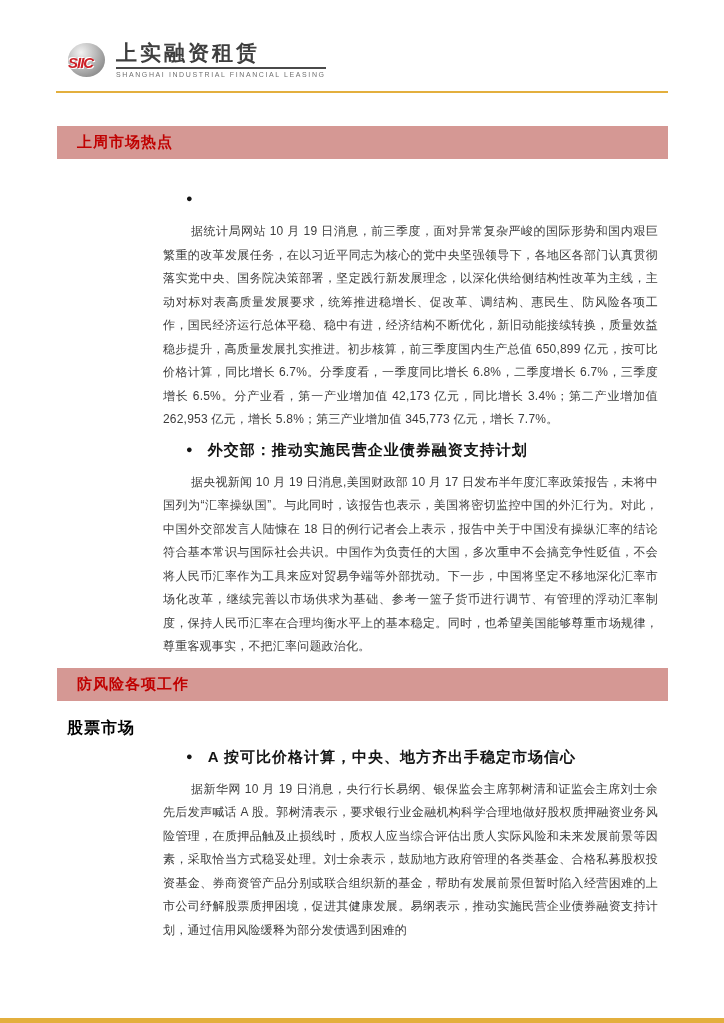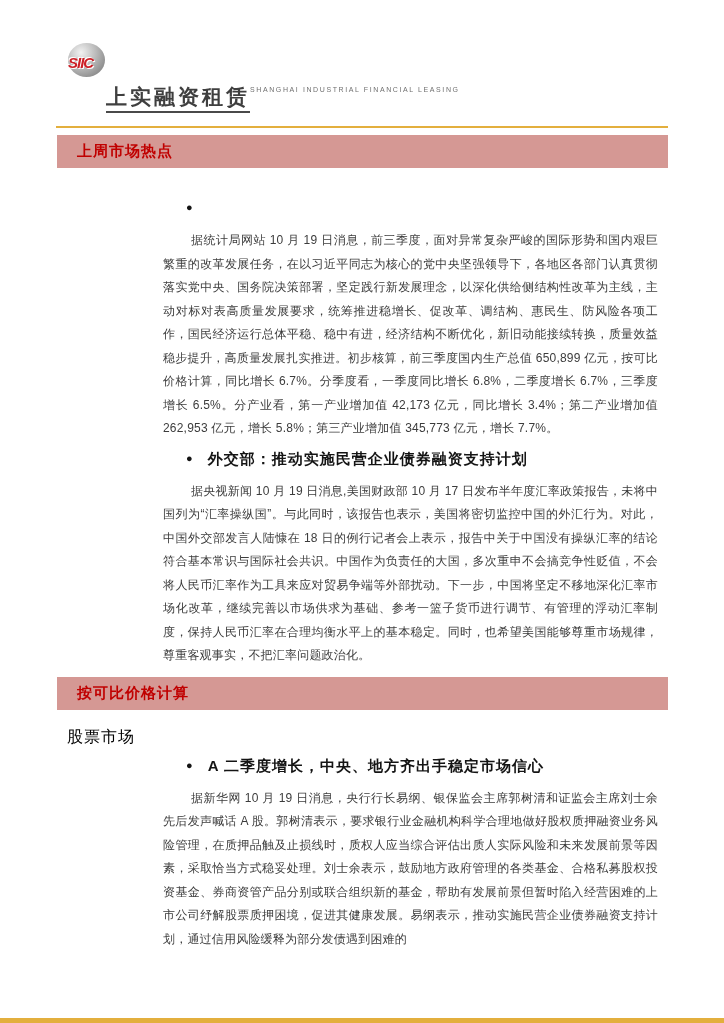--- a/index.html
+++ b/index.html
@@ -11,64 +11,64 @@
   }
   *{margin:0;padding:0;box-sizing:border-box;}
   html,body{background:#e9e9e9;}
   body{font-family:"Liberation Sans","DejaVu Sans",sans-serif;}
   .page{
     width:724px;height:1023px;background:#ffffff;position:relative;
     margin:0 auto;overflow:hidden;
   }
   
   .header{padding:40px 56px 0 68px;}
-  .logo{display:flex;align-items:flex-start;gap:1px;}
+  .logo{display:flex;align-items:flex-start;gap:11px;}
   .globe{
     width:37px;height:34px;border-radius:50%;
     background:radial-gradient(circle at 35% 28%,#f2f2f2,#b9b9b9 45%,#8d8d8d 78%,#6f6f6f);
     position:relative;flex:0 0 auto;margin-top:3px;
   }
   .globe .abbr{
     position:absolute;left:0px;bottom:6px;
     font-style:italic;font-weight:bold;font-size:15px;letter-spacing:-1px;
     color:var(--logo-red);text-shadow:1px 1px 0 #ffffff,-1px -1px 0 #ffffff;
     font-family:"Liberation Sans","DejaVu Sans",sans-serif;
   }
-  .logo-text{display:flex;flex-direction:row;margin-top:44px;}
+  .logo-text{display:flex;flex-direction:column;}
   .logo-cn{
     font-size:21px;font-weight:600;color:#3f3f3f;letter-spacing:3px;
     border-bottom:2px solid #4a4a4a;padding-bottom:2px;line-height:1.2;
   }
   .logo-en{
     font-size:7px;color:#6f6f6f;letter-spacing:1.6px;margin-top:2px;
     white-space:nowrap;
   }
   .gold-line{height:2px;background:var(--gold);margin:13px 56px 0 56px;}
   
   .banner{
-    margin:7px 56px 0 57px;background:var(--banner-bg);
+    margin:33px 56px 0 57px;background:var(--banner-bg);
     color:var(--banner-text);font-weight:bold;font-size:15px;
     padding:7px 10px 7px 20px;letter-spacing:1px;
   }
   
   .item-heading{
     margin:30px 66px 0 186px;font-size:15px;font-weight:bold;color:#141414;
     letter-spacing:1px;display:flex;align-items:center;line-height:20px;
   }
   .item-heading .bullet{
     font-size:11px;margin-right:14px;color:#141414;flex:0 0 auto;
     transform:translateY(-1px);
   }
   .body-para{
     margin:11px 66px 0 163px;font-size:12px;line-height:23.5px;
     text-align:justify;text-indent:28px;color:var(--body-text);
     letter-spacing:0.2px;
   }
   .subheading{
-    margin:17px 56px 0 67px;font-size:16px;font-weight:normal;color:#000000;
+    margin:17px 56px 0 67px;font-size:16px;font-weight:bold;color:#000000;
     letter-spacing:1px;
   }
   .tight-heading{margin-top:8px;}
   .bottom-bar{
     position:absolute;left:0;right:0;bottom:0;height:5px;background:var(--gold);
   }
 </style>
 </head>
 <body>
 
@@ -104,28 +104,28 @@
       <div class="item-heading tight-heading">
         <span class="bullet">●</span>
         <span>外交部：推动实施民营企业债券融资支持计划</span>
       </div>
       <p class="body-para">据央视新闻 10 月 19 日消息,美国财政部 10 月 17 日发布半年度汇率政策报告，未将中国列为“汇率操纵国”。与此同时，该报告也表示，美国将密切监控中国的外汇行为。对此，中国外交部发言人陆慷在 18 日的例行记者会上表示，报告中关于中国没有操纵汇率的结论符合基本常识与国际社会共识。中国作为负责任的大国，多次重申不会搞竞争性贬值，不会将人民币汇率作为工具来应对贸易争端等外部扰动。下一步，中国将坚定不移地深化汇率市场化改革，继续完善以市场供求为基础、参考一篮子货币进行调节、有管理的浮动汇率制度，保持人民币汇率在合理均衡水平上的基本稳定。同时，也希望美国能够尊重市场规律，尊重客观事实，不把汇率问题政治化。</p>
     </div>
   </div>
 
   <div>
     <div class="banner" style="margin-top:9px;">
-      <span>按可比价格计算</span>
+      <span>防风险各项工作</span>
     </div>
 
     <div class="subheading">股票市场</div>
 
     <div>
       <div class="item-heading tight-heading">
         <span class="bullet">●</span>
-        <span>A 二季度增长，中央、地方齐出手稳定市场信心</span>
+        <span>A 按可比价格计算，中央、地方齐出手稳定市场信心</span>
       </div>
       <p class="body-para">据新华网 10 月 19 日消息，央行行长易纲、银保监会主席郭树清和证监会主席刘士余先后发声喊话 A 股。郭树清表示，要求银行业金融机构科学合理地做好股权质押融资业务风险管理，在质押品触及止损线时，质权人应当综合评估出质人实际风险和未来发展前景等因素，采取恰当方式稳妥处理。刘士余表示，鼓励地方政府管理的各类基金、合格私募股权投资基金、券商资管产品分别或联合组织新的基金，帮助有发展前景但暂时陷入经营困难的上市公司纾解股票质押困境，促进其健康发展。易纲表示，推动实施民营企业债券融资支持计划，通过信用风险缓释为部分发债遇到困难的</p>
     </div>
   </div>
 
   <div class="bottom-bar"></div>
 </div>
 
 </body></html>

